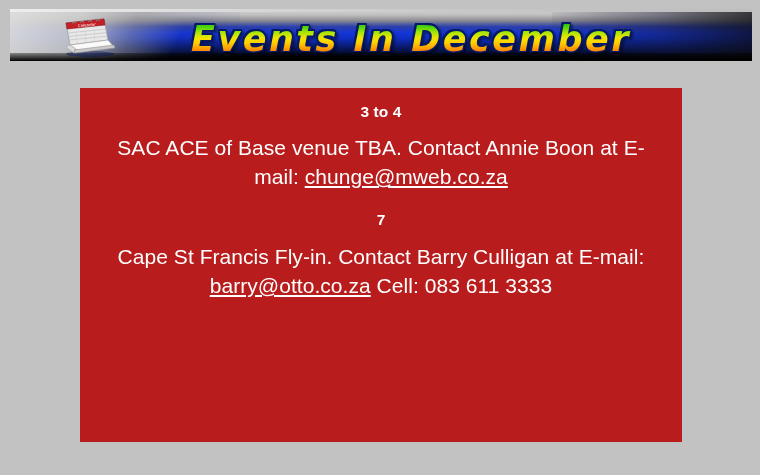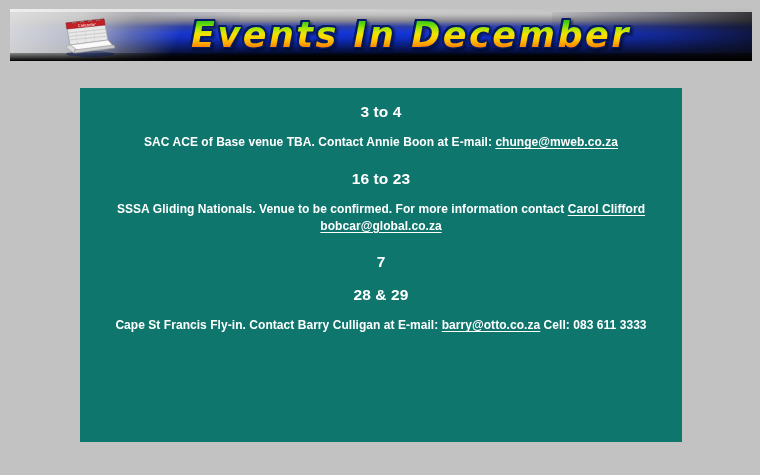--- a/index.html
+++ b/index.html
@@ -90,21 +90,21 @@
     height: 44px;
   }
   .cal-icon svg { display: block; }
 
   .banner-title {
     position: absolute;
     left: 0; right: 0;
     top: 4px;
     height: 44px;
     display: flex;
-    align-items: center;
+    align-items: flex-end;
     justify-content: center;
     padding-left: 60px;
     box-sizing: border-box;
   }
   .banner-title span {
     font-family: "DejaVu Sans", sans-serif;
     font-weight: bold;
     font-style: italic;
     font-size: 35px;
     letter-spacing: 2.5px;
@@ -131,38 +131,38 @@
     white-space: nowrap;
   }
 
   
   .panel {
     position: absolute;
     left: 80px;
     top: 88px;
     width: 602px;
     height: 354px;
-    background: #0f766e;
+    background: #b91c1c;
     box-sizing: border-box;
     padding: 14px 18px 10px 18px;
   }
   .evt {
     text-align: center;
     color: #ffffff;
   }
   .evt-date {
     font-size: 15.5px;
     font-weight: bold;
     line-height: 1.25;
     margin: 0 0 13px 0;
     letter-spacing: .1px;
   }
   .evt-desc {
-    font-size: 12px;
-    font-weight: bold;
+    font-size: 21px;
+    font-weight: normal;
     line-height: 1.38;
     margin: 0 0 18px 0;
     letter-spacing: .05px;
   }
   .evt:last-child .evt-desc { margin-bottom: 12px; }
   .mlink {
     color: #ffffff;
     text-decoration: underline;
     text-underline-offset: 2px;
     cursor: pointer;
@@ -219,27 +219,22 @@
   </div>
 </div>
 
 <div class="panel">
 
   <div class="evt">
     <div class="evt-date">3 to 4</div>
     <div class="evt-desc"><span>SAC ACE of Base venue TBA. Contact Annie Boon at E-mail: </span><a class="mlink">chunge@mweb.co.za</a></div>
   </div>
 
-  <div class="evt">
-    <div class="evt-date">16 to 23</div>
-    <div class="evt-desc"><span>SSSA Gliding Nationals. Venue to be confirmed. For more information contact </span><a class="mlink">Carol Clifford bobcar@global.co.za</a></div>
-  </div>
 
   <div class="evt">
     <div class="evt-date">7</div>
   </div>
 
   <div class="evt">
-    <div class="evt-date">28 &amp; 29</div>
     <div class="evt-desc"><span>Cape St Francis Fly-in. Contact Barry Culligan at E-mail: </span><a class="mlink">barry@otto.co.za</a><span> Cell: 083 611 3333</span></div>
   </div>
 
 </div>
 
 </body></html>

